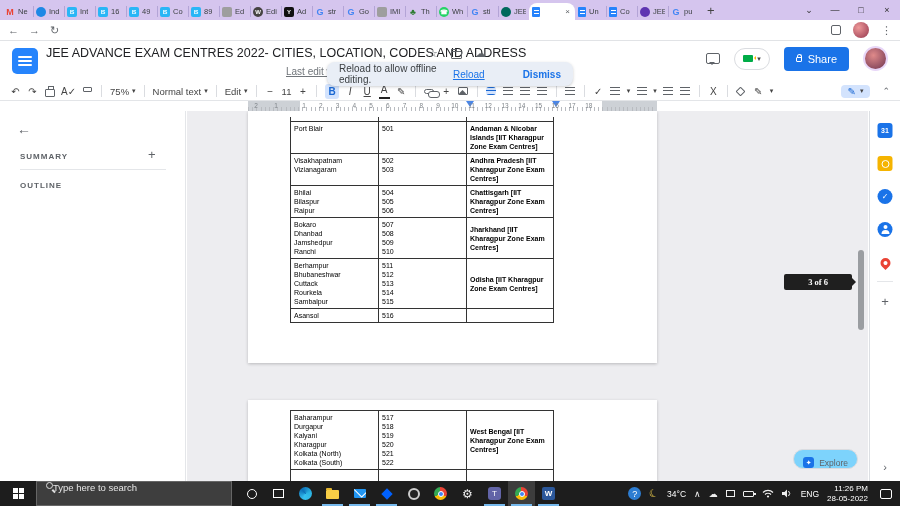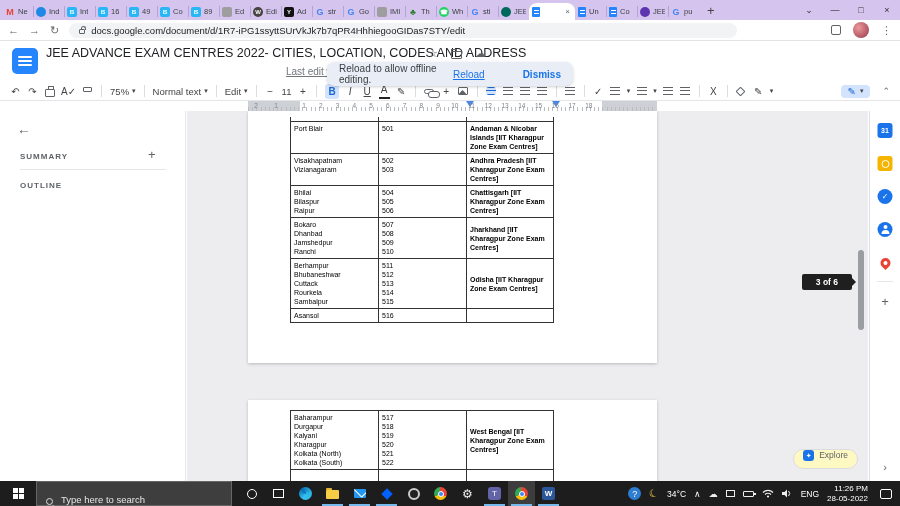--- a/index.html
+++ b/index.html
@@ -120,23 +120,23 @@
   .page2 .dtable{top:10px;border-top:1px solid #333;}
   .trow{display:flex;border-bottom:1px solid #333;}
   .trow.stub{height:5px;}
   .trow.partial{height:20px;border-bottom:none;}
   .tcell{border-right:1px solid #333;padding:2px 3px;font-size:7px;line-height:9px;color:#000;}
   .tc-city{width:88px;}
   .tc-code{width:88px;}
   .tc-state{width:87px;font-weight:bold;display:flex;align-items:center;}
 
   .scrollthumb{position:absolute;right:4px;top:139px;width:6px;height:80px;background:#9a9da1;border-radius:3px;}
-  .pageind{position:absolute;right:16px;top:163px;background:#1f1f1f;color:#fff;font-size:8.5px;font-weight:bold;padding:3px 14px;border-radius:2px;}
+  .pageind{position:absolute;right:16px;top:163px;background:#1f1f1f;color:#fff;font-size:8.5px;font-weight:bold;padding:3px 24px;border-radius:2px;font-family:Liberation Serif, serif;}
   .pageind::after{content:"";position:absolute;right:-4px;top:50%;transform:translateY(-50%);border:4px solid transparent;border-left-color:#1f1f1f;border-right:none;}
-  .explorebtn{position:absolute;right:10px;bottom:12px;height:20px;background:#fef9c3;border:1px solid #dadce0;border-radius:11px;display:flex;align-items:flex-start;gap:5px;padding:0 9px;font-size:8.5px;color:#5f6368;}
+  .explorebtn{position:absolute;right:10px;bottom:12px;height:20px;background:#7dd3fc;border:1px solid #dadce0;border-radius:11px;display:flex;align-items:flex-end;gap:5px;padding:0 9px;font-size:8.5px;color:#5f6368;}
   .explore-ic{width:11px;height:11px;border-radius:3px;background:#1a73e8;color:#fff;font-size:7px;display:flex;align-items:center;justify-content:center;}
 
   .rightpanel{position:absolute;left:869px;top:0;width:31px;height:370px;background:#fff;border-left:1px solid #dcdfe3;}
   .rp-ic{position:absolute;left:50%;transform:translateX(-50%);width:15px;height:15px;display:flex;align-items:center;justify-content:center;}
   .rp-cal{top:12px;background:#1a73e8;border-radius:3px;color:#fff;font-size:7px;font-weight:bold;}
   .rp-keep{top:45px;background:#f5b400;border-radius:3px;}
   .rp-keep::after{content:"";width:6px;height:6px;border:1.5px solid #fff;border-radius:50%;}
   .rp-tasks{top:78px;background:#1a73e8;border-radius:50%;color:#fff;font-size:8px;}
   .rp-contacts{top:111px;background:#1a73e8;border-radius:50%;position:absolute;}
   .rp-contacts::before{content:"";position:absolute;left:5.5px;top:3px;width:4px;height:4px;border-radius:50%;background:#fff;}
@@ -146,21 +146,21 @@
   .pin::after{content:"";position:absolute;left:3px;top:3px;width:4px;height:4px;border-radius:50%;background:#fff;}
   .rp-divider{position:absolute;left:7px;right:7px;top:170px;height:1px;background:#e4e6e9;}
   .rp-plus{top:183px;color:#5f6368;font-size:13px;}
   .rp-chevron{position:absolute;left:50%;transform:translateX(-50%);bottom:8px;color:#5f6368;font-size:11px;}
 
   
   .taskbar{position:absolute;left:0;top:481px;width:900px;height:25px;background:#1d1d1d;display:flex;align-items:center;z-index:40;}
   .startbtn{width:36px;height:25px;display:flex;align-items:center;justify-content:center;}
   .winlogo{position:relative;width:11px;height:11px;}
   .winlogo::before{content:"";position:absolute;left:0;top:0;width:5px;height:5px;background:#fff;box-shadow:6px 0 0 #fff,0 6px 0 #fff,6px 6px 0 #fff;}
-  .tsearch{width:196px;height:25px;background:#3e3e3e;border:1px solid #666;display:flex;align-items:flex-end;gap:8px;padding:0 9px;}
+  .tsearch{width:196px;height:25px;background:#3e3e3e;border:1px solid #666;display:flex;align-items:flex-start;padding:0 9px;}
   .mag{width:7px;height:7px;border:1.5px solid #ddd;border-radius:50%;position:relative;flex:none;}
   .mag::after{content:"";position:absolute;left:6px;top:6px;width:4px;height:1.5px;background:#ddd;transform:rotate(45deg);transform-origin:0 0;}
   .tsearch span.ph{font-size:9.5px;color:#e6e6e6;}
   .apps{display:flex;align-items:center;margin-left:6px;}
   .app{width:27px;height:25px;display:flex;align-items:center;justify-content:center;position:relative;}
   .app.activeslot{background:#3d3d3d;}
   .app.underline::after{content:"";position:absolute;left:3px;right:3px;bottom:0;height:2px;background:#76b9ed;}
   .ic-cortana{width:10px;height:10px;border:1.5px solid #fff;border-radius:50%;}
   .ic-task-view{width:11px;height:9px;border:1px solid #fff;}
   .ic-edge{width:13px;height:13px;border-radius:50%;background:conic-gradient(from 200deg,#35c1f1,#0b6fb8,#2bb3e2,#35c1f1);}
@@ -289,44 +289,52 @@
       <span>—</span>
       <span>□</span>
       <span>×</span>
     </div>
   </div>
 
   <div class="addrbar">
     <span class="navic">←</span>
     <span class="navic">→</span>
     <span class="navic">↻</span>
-    <div class="urlpill">
-      <span class="lock"></span>
-      <span class="urltext">docs.google.com/document/d/1R7-iPG1ssyttSUrVkJk7b7qPR4HhhiegooGIDas7STY/edit</span>
-    </div>
     <div class="addr-right">
       <span class="puzzle"></span>
       <span class="mini-avatar"></span>
       <span class="kebab">⋮</span>
     </div>
   </div>
 
   <div class="docshead">
     <div class="docsicon">
         <i></i>
         <i></i>
         <i></i>
       </div>
     <div class="dtitle">JEE ADVANCE EXAM CENTRES 2022- CITIES, LOCATION, CODES AND ADDRESS</div>
     <div class="dtitle-icons">
       <span>☆</span>
       <span class="folder-ic"></span>
       <span>☁</span>
     </div>
     <div class="lastedit">Last edit wa</div>
+    <div class="head-right">
+      <span class="comment-ic"></span>
+      <span class="meetpill">
+        <span class="cam"></span>
+        <span class="caret">▾</span>
+      </span>
+      <span class="sharebtn">
+        <span class="sharelock"></span>
+        <span>Share</span>
+      </span>
+      <span class="avatar"></span>
+    </div>
   </div>
 
   <div class="toast">
     <span>Reload to allow offline editing.</span>
     <span class="rlink">Reload</span>
     <span class="dismiss">Dismiss</span>
   </div>
 
   <div class="toolbar">
     <span class="tbi">↶</span>

